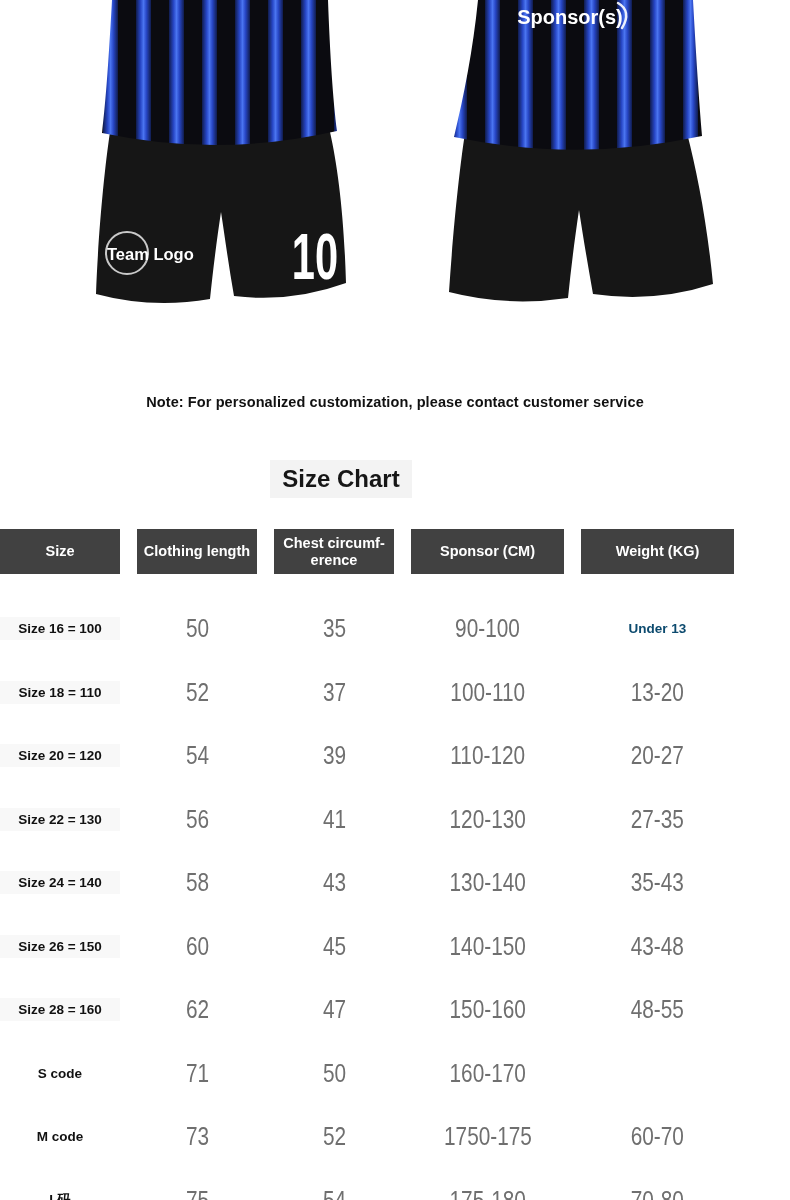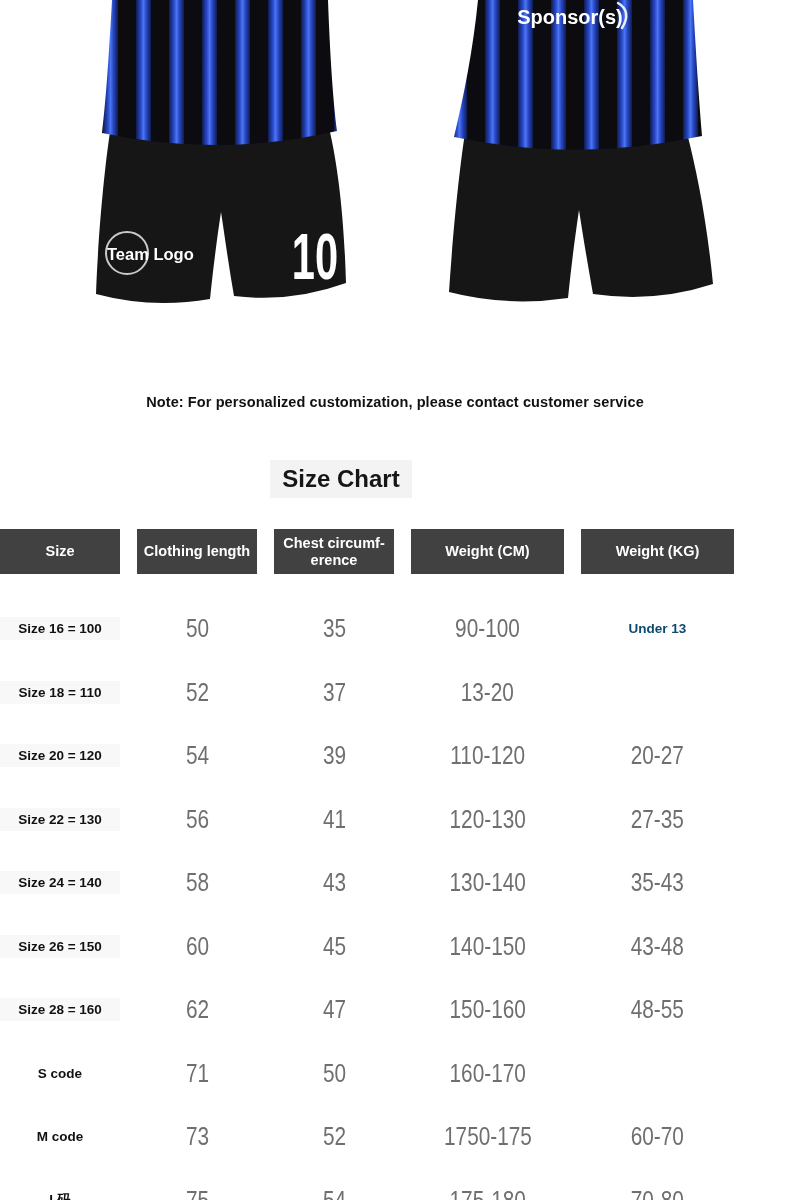--- a/index.html
+++ b/index.html
@@ -115,21 +115,21 @@
 </div>
 
 <div class="thead">
   <div class="hcell">Size</div>
 
   <div class="hcell">Clothing length</div>
 
   <div class="hcell">Chest circumf-
 erence</div>
 
-  <div class="hcell">Weight (CM)</div>
+  <div class="hcell">Sponsor (CM)</div>
 
   <div class="hcell">Weight (KG)</div>
 </div>
 <div class="tbody">
   <div class="trow">
     <div class="cell label label-bg">Size 16 = 100</div>
     <div class="cell">
         <span class="num">50</span>
       </div>
     <div class="cell">
@@ -145,20 +145,23 @@
 
   <div class="trow">
     <div class="cell label label-bg">Size 18 = 110</div>
     <div class="cell">
         <span class="num">52</span>
       </div>
     <div class="cell">
         <span class="num">37</span>
       </div>
     <div class="cell">
+        <span class="num">100-110</span>
+      </div>
+    <div class="cell">
         <span class="num">13-20</span>
       </div>
   </div>
 
   <div class="trow">
     <div class="cell label label-bg">Size 20 = 120</div>
     <div class="cell">
         <span class="num">54</span>
       </div>
     <div class="cell">

